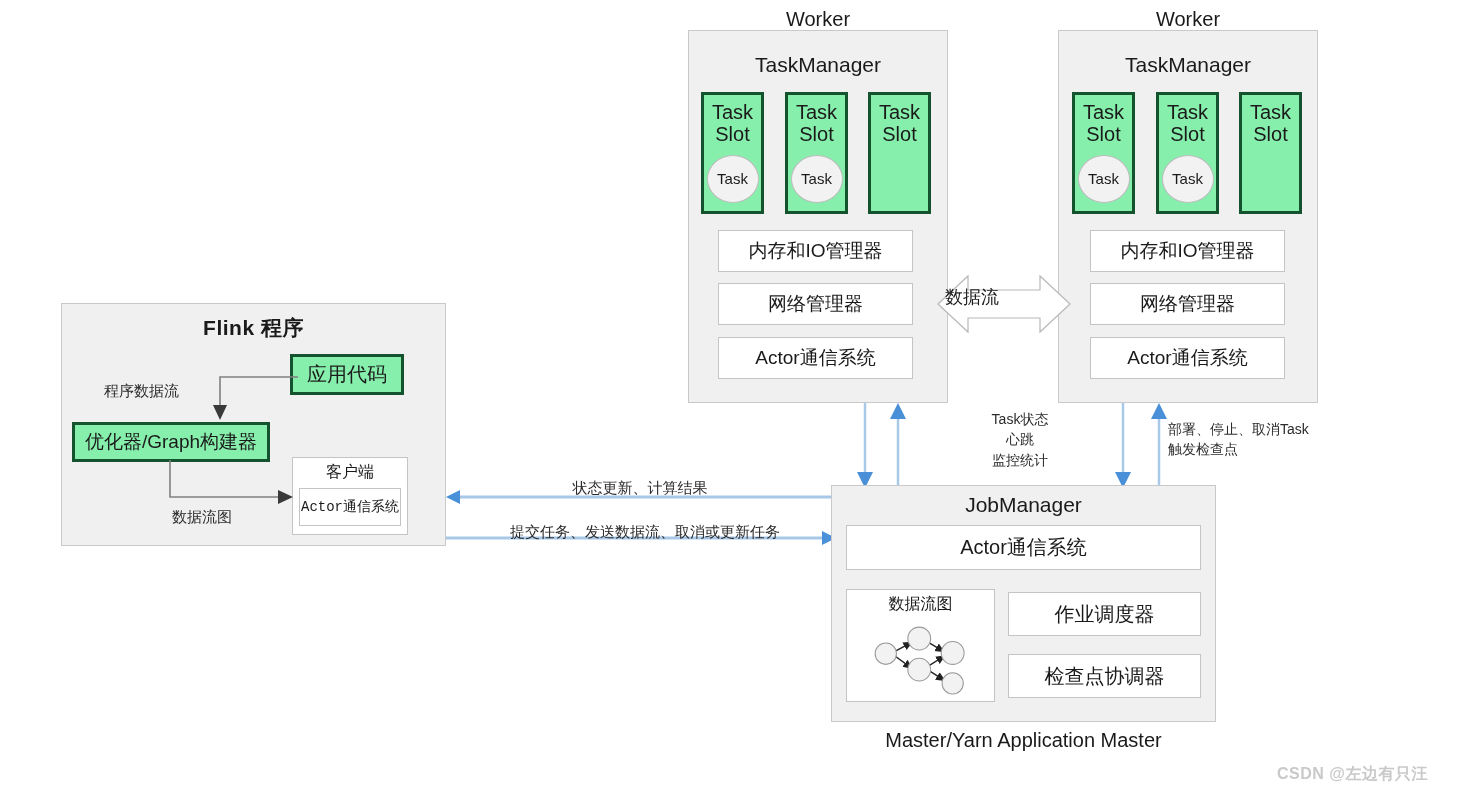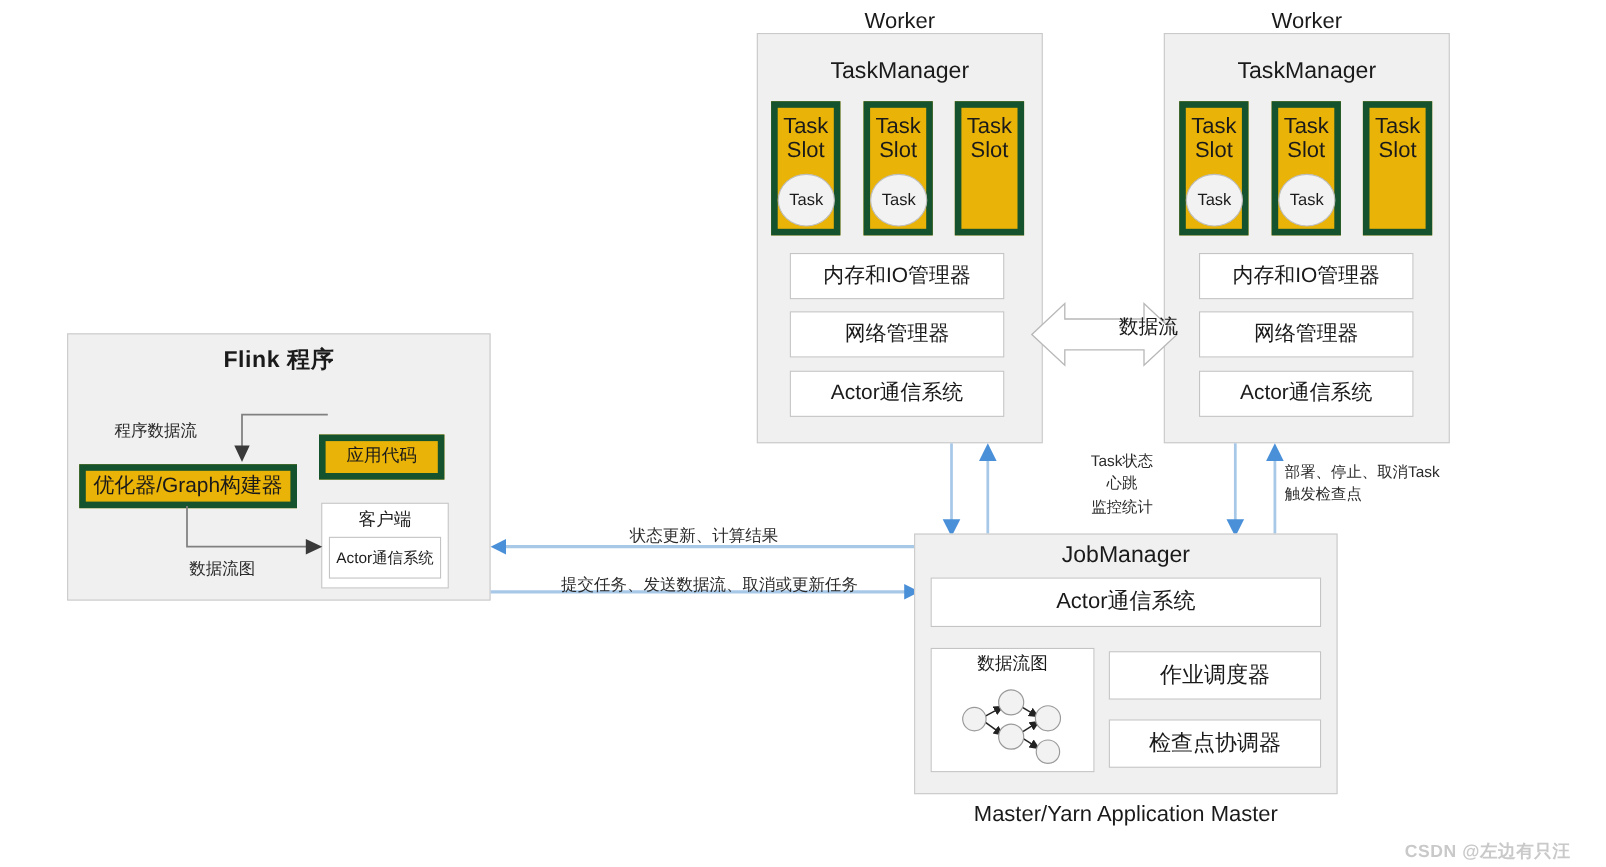--- a/index.html
+++ b/index.html
@@ -17,22 +17,22 @@
     overflow: hidden;
   }
   .abs { position: absolute; box-sizing: border-box; }
 
   
   .graybox {
     background: #f0f0f0;
     border: 1px solid #c9c9c9;
   }
   .whitebox {
-    background: #eab308;
-    border: 6px solid #14532d;
+    background: #86efac;
+    border: 3px solid #14532d;
   }
   .whitebox-soft {
     background: #ffffff;
     border: 1px solid #c4c4c4;
   }
   .ctr {
     display: flex;
     align-items: center;
     justify-content: center;
     text-align: center;
@@ -40,21 +40,21 @@
   }
 
   
   .t-worker   { font-size: 20px; }
   .t-tm       { font-size: 21px; }
   .t-slot     { font-size: 20px; line-height: 1.12; }
   .t-task     { font-size: 15px; }
   .t-mgr      { font-size: 19px; }
   .t-flowarr  { font-size: 18px; }
   .t-flink    { font-size: 21px; font-weight: 600; letter-spacing: .5px; text-align: center;}
-  .t-appcode  { font-size: 16px; margin-top: 41px; }
+  .t-appcode  { font-size: 20px; }
   .t-opt      { font-size: 19px; }
   .t-client   { font-size: 16px; }
   .t-actorsm  { font-size: 14px; }
   .t-edge     { font-size: 15px; color: #2b2b2b; }
   .t-jm       { font-size: 21px; }
   .t-jmactor  { font-size: 20px; }
   .t-dfg      { font-size: 16px; }
   .t-jmbtn    { font-size: 20px; }
   .t-master   { font-size: 20px; }
   .t-vlabel   { font-size: 14px; line-height: 1.45; color: #2b2b2b; }
@@ -138,31 +138,31 @@
 
   <div class="abs whitebox-soft ctr t-mgr" style="left:1090px; top:230px; width:195px; height:42px;">内存和IO管理器</div>
   <div class="abs whitebox-soft ctr t-mgr" style="left:1090px; top:283px; width:195px; height:42px;">网络管理器</div>
   <div class="abs whitebox-soft ctr t-mgr" style="left:1090px; top:337px; width:195px; height:42px;">Actor通信系统</div>
 
   <div class="abs" style="left:938px; top:268px; width:132px; height:72px;">
     <svg width="132" height="72" viewBox="0 0 132 72">
       <polygon points="0,36 30,8 30,22 102,22 102,8 132,36 102,64 102,50 30,50 30,64" fill="#ffffff" stroke="#b8b8b8" stroke-width="1.2"></polygon>
     </svg>
   </div>
-  <div class="abs ctr t-flowarr" style="left:978px; top:290px; width:132px; height:15px;">数据流</div>
+  <div class="abs ctr t-flowarr" style="left:906px; top:290px; width:132px; height:15px;">数据流</div>
 
   <div class="abs graybox" style="left:61px; top:303px; width:385px; height:243px;"></div>
 
   <div class="abs ctr t-flink" style="left:61px; top:313px; width:385px; height:30px;">Flink 程序</div>
 
   <div class="abs whitebox ctr t-appcode" style="left:290px; top:354px; width:114px; height:41px;">应用代码</div>
 
   <div class="abs whitebox ctr t-opt" style="left:72px; top:422px; width:198px; height:40px;">优化器/Graph构建器</div>
 
-  <div class="abs whitebox-soft" style="left:292px; top:457px; width:116px; height:78px;">
+  <div class="abs whitebox-soft" style="left:292px; top:457px; width:116px; height:78px;font-family:Liberation Mono, monospace;">
     <div class="ctr t-client" style="height:30px;">客户端</div>
     <div class="whitebox-soft ctr t-actorsm" style="margin:0 6px; height:36px;">Actor通信系统</div>
   </div>
 
   <div class="abs" style="left:170px; top:372px; width:130px; height:56px;">
     <svg width="130" height="56" viewBox="0 0 130 56">
       <path d="M128,5 L50,5 L50,36" fill="none" stroke="#808080" stroke-width="1.6"></path>
       <polygon points="50,48 43,33 57,33" fill="#3a3a3a"></polygon>
     </svg>
   </div>

